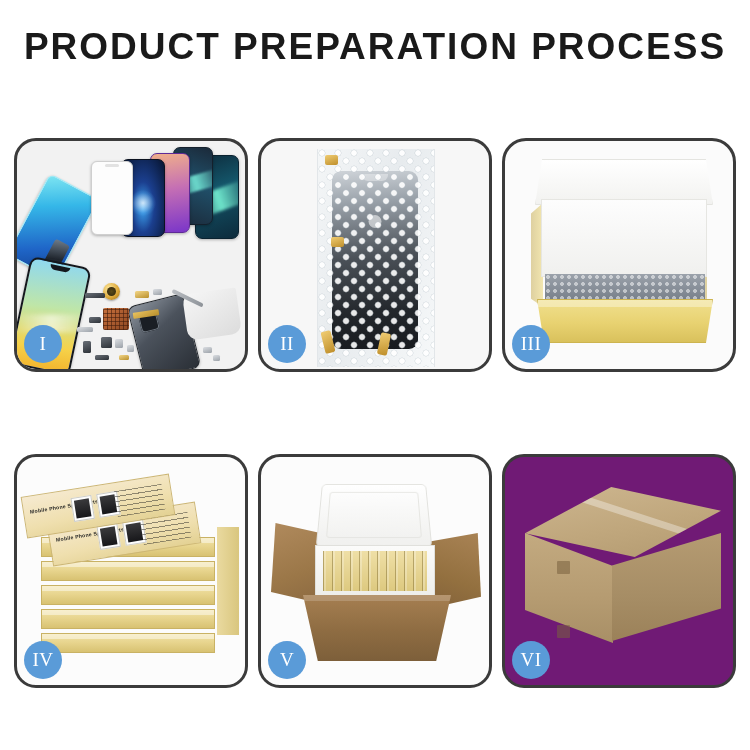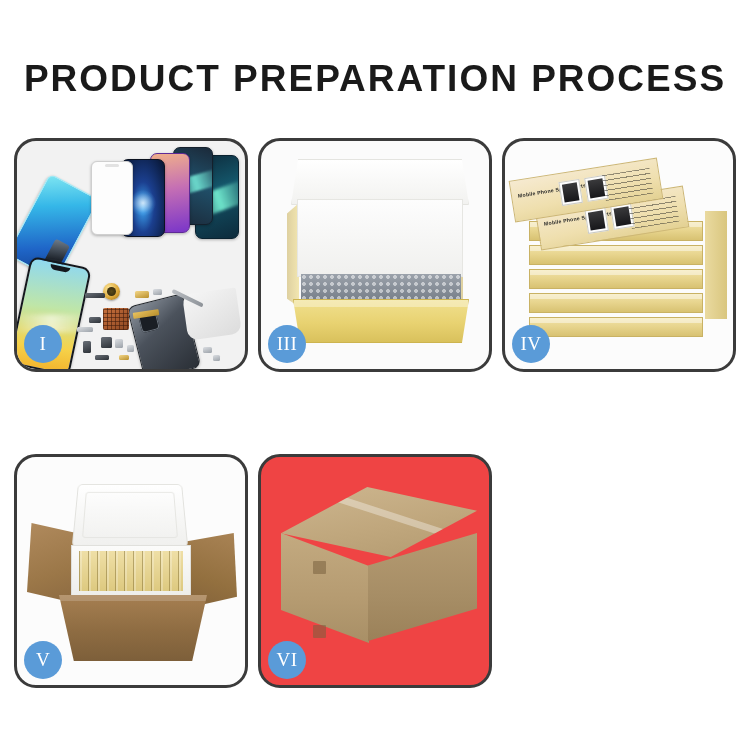--- a/index.html
+++ b/index.html
@@ -12,21 +12,21 @@
   }
   #infographic {
     position: relative;
     width: 750px; height: 750px;
     background: #ffffff;
   }
 
   
   .header { position: absolute; top: 0; left: 0; width: 750px; text-align: center; }
   .page-title {
-    margin-top: 60px;
+    margin-top: 28px;
     font-size: 37px;
     font-weight: 700;
     letter-spacing: 2.0px;
     color: #1a1a1a;
     line-height: 1.05;
     white-space: nowrap;
   }
   .page-subtitle {
     margin-top: 9px;
     font-size: 15.5px;
@@ -262,21 +262,21 @@
     position: absolute; width: 13px; height: 10px; border-radius: 2px;
     background: linear-gradient(160deg,#f0cc72,#bf8f2b);
     z-index: 6;
   }
   .p2-t1 { left: 64px; top: 14px; }
   .p2-t2 { left: 70px; top: 96px; }
   .p2-t3 { left: 62px; bottom: 16px; transform: rotate(-14deg); height: 22px; width: 10px; }
   .p2-t4 { left: 118px; bottom: 14px; transform: rotate(12deg); height: 22px; width: 10px; }
 
   
-  .p3 { background: #fbfbfb; }
+  .p3 { background: #fbfbfb; border-radius: 24px; }
   .p3-lid {
     position: absolute; left: 30px; top: 18px; width: 178px; height: 46px;
     background: linear-gradient(180deg,#ffffff 0%,#f2f2f0 100%);
     border: 1px solid #e4e4e0;
     border-radius: 4px 4px 0 0;
     clip-path: polygon(4% 0, 96% 0, 100% 100%, 0 100%);
   }
   .p3-foam {
     position: absolute; left: 36px; top: 58px; width: 166px; height: 78px;
     background: linear-gradient(180deg,#fdfdfd 0%,#f0f0ee 100%);
@@ -403,21 +403,21 @@
     position: absolute; left: 42px; top: 138px; width: 148px; height: 66px;
     background: linear-gradient(180deg,#a67f51 0%,#8e6c42 55%,#7d5f3a 100%);
     clip-path: polygon(0 0, 100% 0, 90% 100%, 10% 100%);
   }
   .p5-body::before {
     content: ""; position: absolute; left: 0; top: 0; width: 100%; height: 6px;
     background: rgba(255,255,255,0.18);
   }
 
   
-  .p6 { background: #ef4444; }
+  .p6 { background: #701a75; }
   .p6-top {
     position: absolute; left: 20px; top: 30px; width: 196px; height: 70px;
     background: linear-gradient(170deg,#cdb68f 0%,#c0a77d 55%,#b39a70 100%);
     clip-path: polygon(44% 0, 100% 34%, 56% 100%, 0 66%);
   }
   .p6-tape {
     position: absolute; left: 20px; top: 30px; width: 196px; height: 70px;
     clip-path: polygon(44% 0, 100% 34%, 56% 100%, 0 66%);
   }
   .p6-tape::after {
@@ -479,20 +479,33 @@
         <div class="chip" style="left:66px;top:200px;width:8px;height:12px;"></div>
         <div class="chip silver" style="left:110px;top:204px;width:7px;height:7px;"></div>
         <div class="chip gold" style="left:102px;top:214px;width:10px;height:5px;"></div>
         <div class="chip" style="left:78px;top:214px;width:14px;height:5px;"></div>
         <div class="chip silver" style="left:186px;top:206px;width:9px;height:6px;"></div>
         <div class="chip silver" style="left:196px;top:214px;width:7px;height:6px;"></div>
       </div>
       <div class="badge">I</div>
     </div>
 
+    <div class="panel p2">
+      <div class="panel-art">
+        <div class="p2-bag">
+          <div class="p2-item"></div>
+          <div class="p2-bubbles"></div>
+        </div>
+        <div class="p2-tab p2-t1"></div>
+        <div class="p2-tab p2-t2"></div>
+        <div class="p2-tab p2-t3"></div>
+        <div class="p2-tab p2-t4"></div>
+      </div>
+      <div class="badge">II</div>
+    </div>
 
     <div class="panel p3">
       <div class="panel-art">
         <div class="p3-lid"></div>
         <div class="p3-side-l"></div>
         <div class="p3-side-r"></div>
         <div class="p3-foam"></div>
         <div class="p3-grey"></div>
         <div class="p3-front"></div>
       </div>

